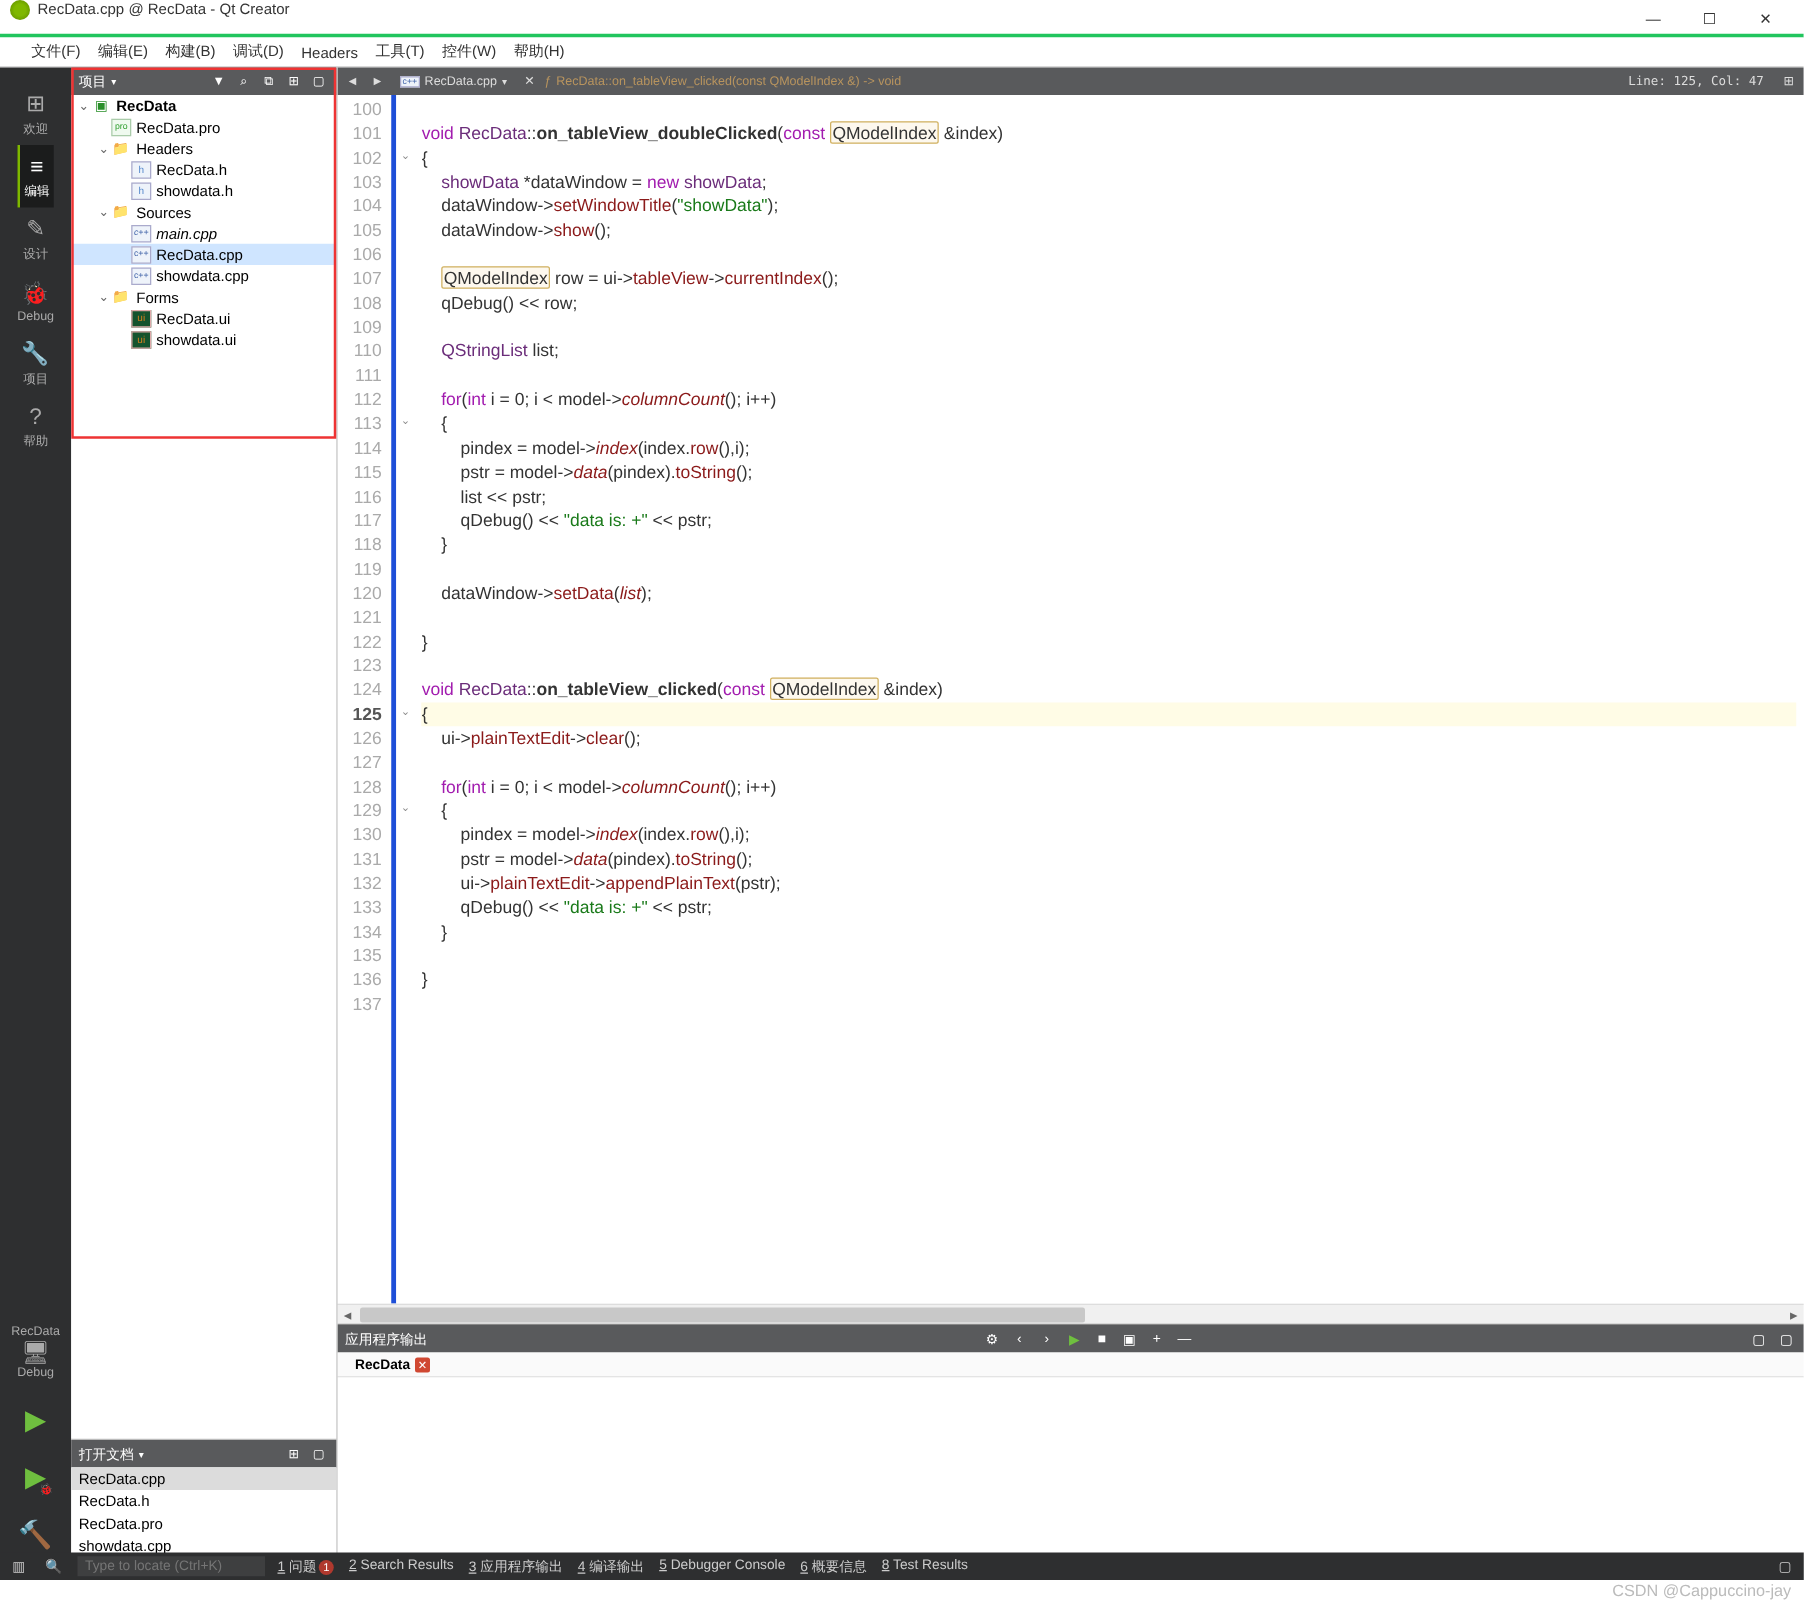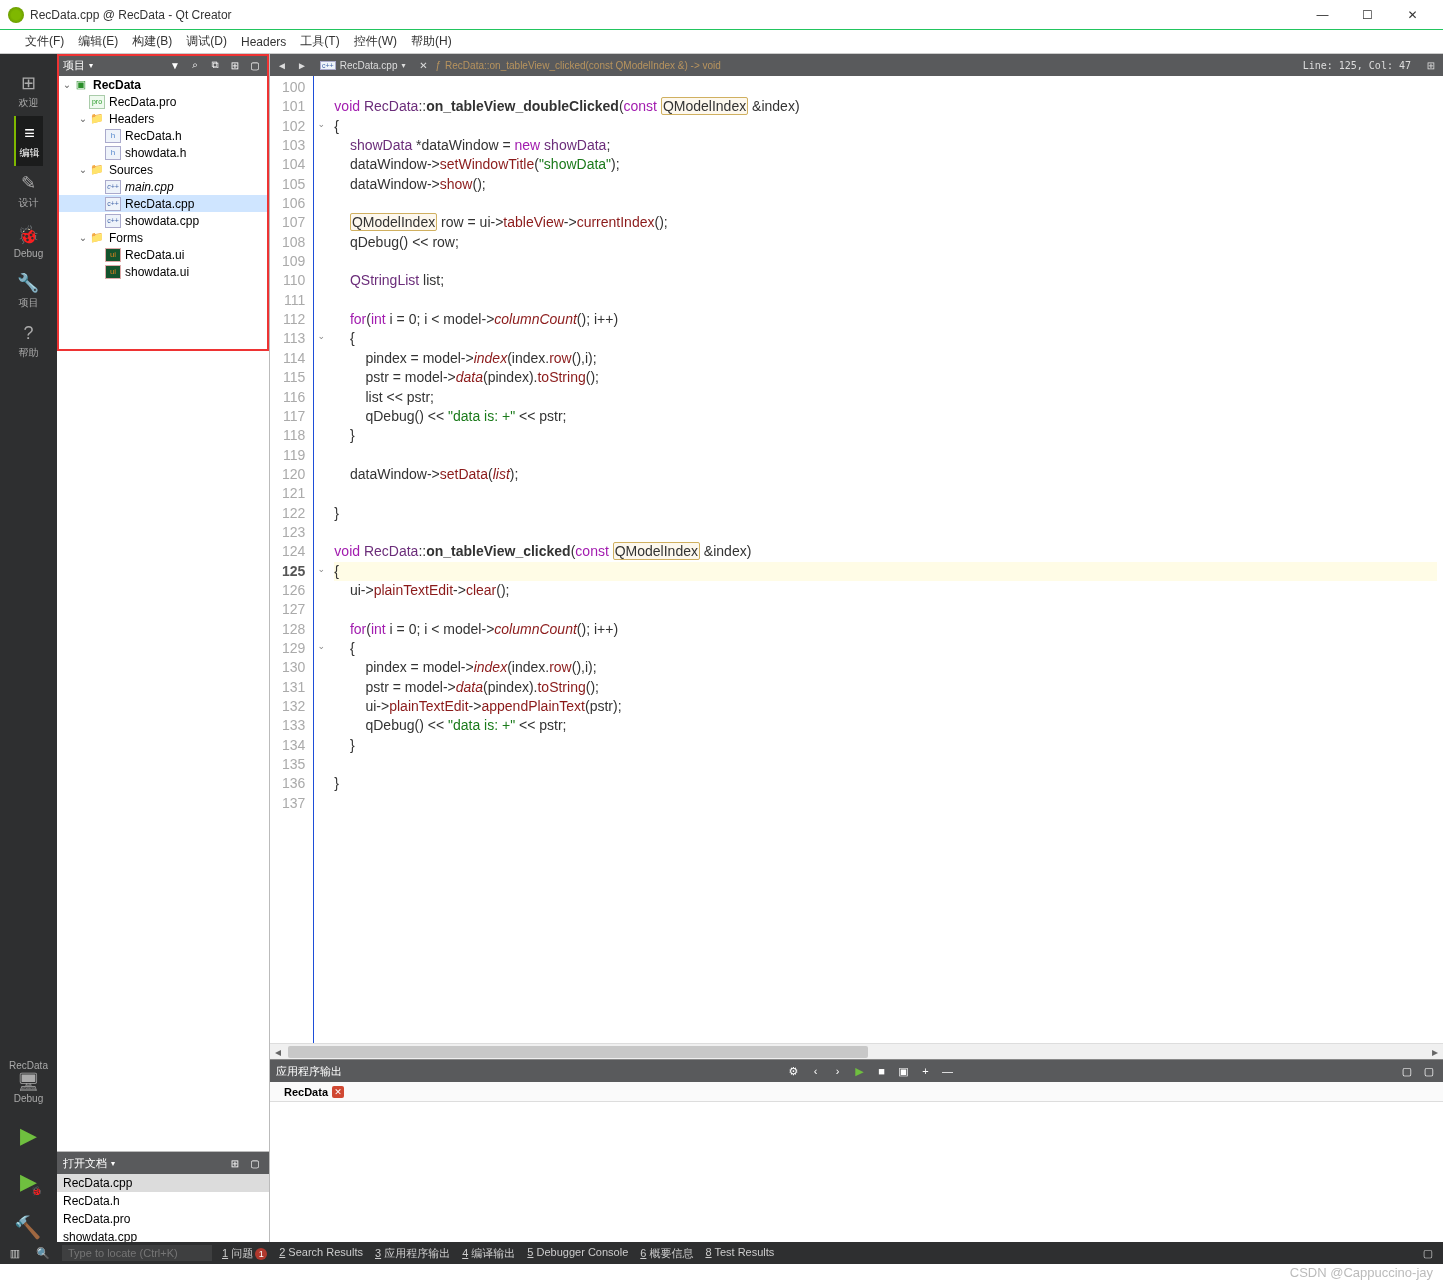--- a/index.html
+++ b/index.html
@@ -1,18 +1,18 @@
 <!DOCTYPE html>
 <html><head>
 <meta charset="utf-8">
 <style>
 * { margin: 0; padding: 0; box-sizing: border-box; font-family: "Microsoft YaHei", "Segoe UI", sans-serif; }
 body { width: 1443px; height: 1284px; background: #fff; font-size: 12px; overflow: hidden; }
 
-.titlebar { height: 30px; background: #fff; display: flex; align-items: center; padding: 0 8px; border-bottom: 1px solid #22c55e; }
+.titlebar { height: 30px; background: #fff; display: flex; align-items: flex-start; padding: 0 8px; border-bottom: 3px solid #22c55e; }
 .titlebar .app-icon { width: 16px; height: 16px; background: radial-gradient(circle, #7fb800 40%, #5a8500 100%); border-radius: 50%; margin-right: 6px; }
 .titlebar .title { flex: 1; color: #333; }
 .win-btns { display: flex; gap: 0; margin-left: auto; }
 .win-btn { width: 45px; height: 30px; display: flex; align-items: center; justify-content: center; color: #333; cursor: pointer; }
 
 .menubar { height: 24px; background: #fff; display: flex; align-items: center; padding: 0 19px; gap: 2px; border-bottom: 1px solid #ccc; }
 .menu-item { padding: 2px 6px; cursor: pointer; color: #333; }
 
 .main { display: flex; height: calc(100% - 30px - 24px - 20px); }
 
@@ -50,21 +50,21 @@
 
 .center { flex: 1; display: flex; flex-direction: column; }
 
 .editor-tabs { height: 22px; background: #595a5c; display: flex; align-items: center; padding: 0 4px; gap: 4px; color: #ddd; font-size: 10px; font-family: "Consolas", monospace; }
 .et-btn { width: 16px; height: 16px; display: flex; align-items: center; justify-content: center; cursor: pointer; }
 .et-file { padding: 0 6px; display: flex; align-items: center; gap: 4px; }
 .et-crumb { color: #b8945e; }
 .et-status { margin-left: auto; padding: 0 8px; font-family: "Consolas", monospace; }
 
 .editor { flex: 1; display: flex; background: #fff; font-family: "Consolas", "Courier New", monospace; font-size: 14px; overflow: hidden; }
-.gutter { background: #fff; color: #aaa; text-align: right; padding: 2px 8px 2px 12px; border-right: 1px solid #1d4ed8; user-select: none; line-height: 19.35px; }
+.gutter { background: #fff; color: #aaa; text-align: right; padding: 2px 8px 2px 12px; border-right: 4px solid #1d4ed8; user-select: none; line-height: 19.35px; }
 .gutter .ln { height: 19.35px; }
 .gutter .ln.current { color: #555; font-weight: bold; }
 .fold-col { width: 14px; background: #fff; line-height: 19.35px; color: #888; font-size: 9px; }
 .fold-col div { height: 19.35px; text-align: center; }
 .code { flex: 1; padding: 2px 6px; line-height: 19.35px; white-space: pre; overflow: auto; color: #333; }
 .code .kw { color: #a21caf; }
 .code .type { color: #6b2d7a; }
 .code .cls { color: #6b2d7a; }
 .code .fnb { color: #333; font-weight: bold; }
 .code .str { color: #1a7a1a; }

